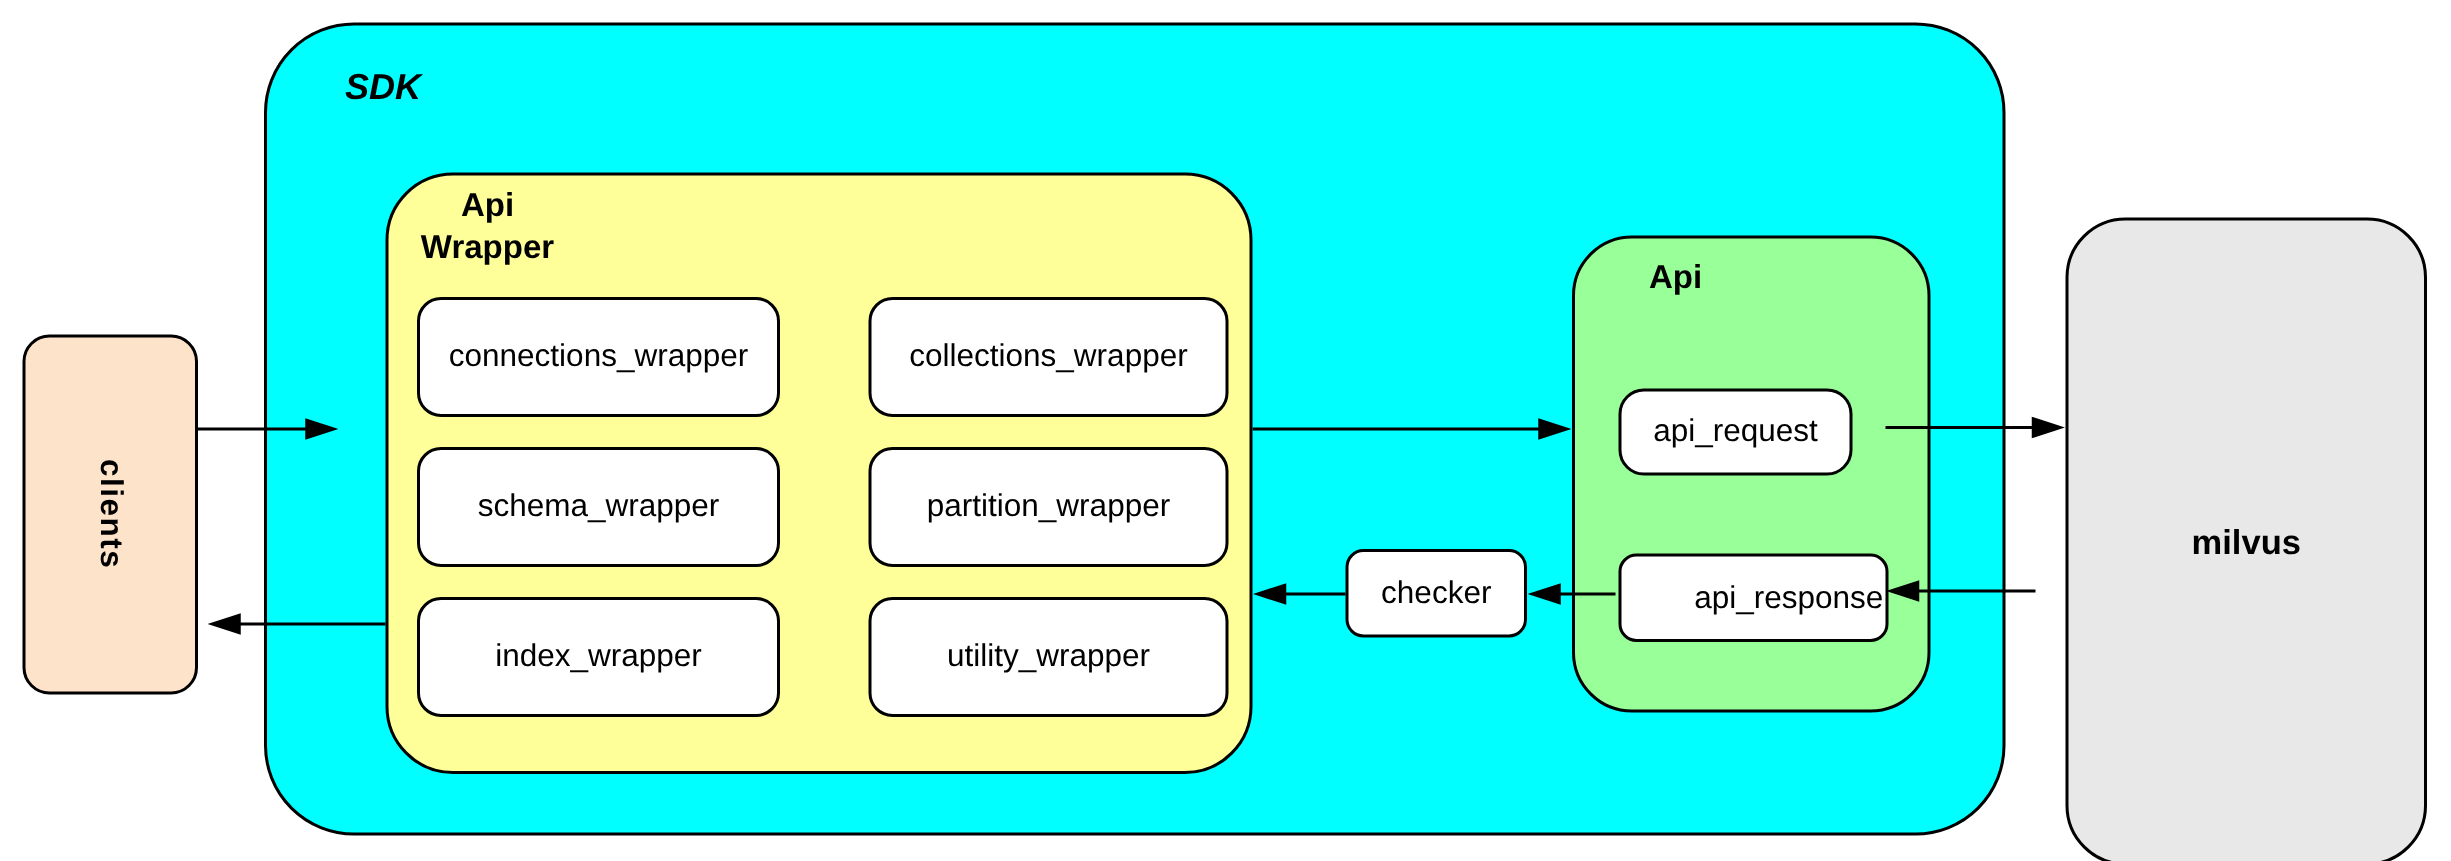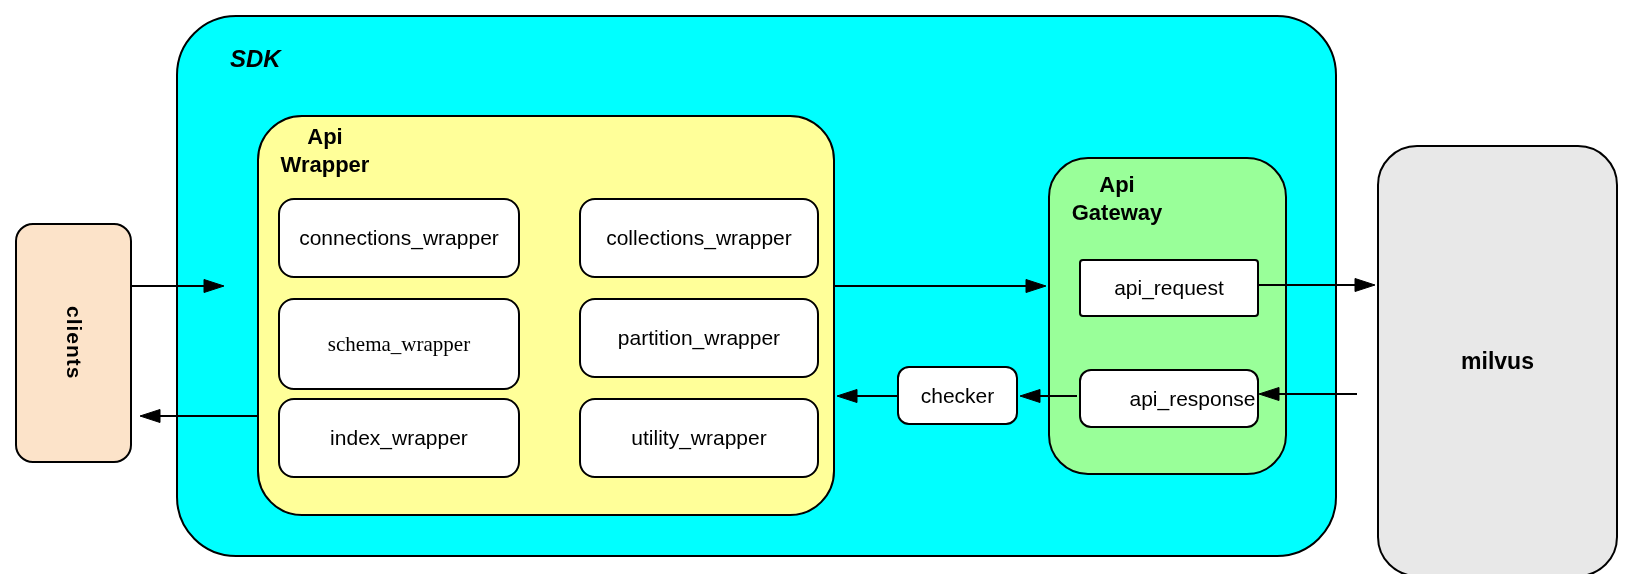--- a/index.html
+++ b/index.html
@@ -30,27 +30,27 @@
                 display:flex; align-items:center; justify-content:center; }
   .milvus-label { font-size:23px; font-weight:bold; }
 
   
   .wbox { position:absolute; box-sizing:border-box; background:#ffffff; border:2px solid #000;
           border-radius:16px; display:flex; align-items:center; justify-content:center;
           font-size:21px; }
   
   .b-connections { left:19px;  top:81px;  width:242px; height:80px; }
   .b-collections { left:320px; top:81px;  width:240px; height:80px;text-align:right; }
-  .b-schema      { left:19px;  top:181px; width:242px; height:92px;font-family:Liberation Serif, serif; }
+  .b-schema      { left:19px;  top:181px; width:242px; height:80px; }
   .b-partition   { left:320px; top:181px; width:240px; height:80px; }
   .b-index       { left:19px;  top:281px; width:242px; height:80px; }
   .b-utility     { left:320px; top:281px; width:240px; height:80px; }
 
   
-  .b-request  { left:29px; top:100px; width:180px; height:58px; border-radius:4px; border-width:2.5px; }
+  .b-request  { left:29px; top:100px; width:156px; height:58px; border-radius:17px; border-width:2.5px; }
   .b-response { left:29px; top:210px; width:180px; height:59px; border-radius:12px; border-width:2.5px;padding-left:47px; }
 
   
   .b-checker  { left:897px; top:366px; width:121px; height:59px; border-radius:12px; border-width:2.5px; }
 
   #arrow-svg { position:absolute; left:0; top:0; width:1634px; height:574px;
                pointer-events:none; z-index:10; }
   #arrow-svg line    { stroke:#000; stroke-width:2px; }
   #arrow-svg polygon { fill:#000; stroke:#000; stroke-width:1px; }
 </style>
@@ -85,21 +85,20 @@
       <span>index_wrapper</span>
     </div>
     <div class="wbox b-utility">
       <span>utility_wrapper</span>
     </div>
   </div>
 
   <div class="node api-gateway">
     <div class="api-gateway-label">
       <div>Api</div>
-      <div>Gateway</div>
     </div>
     <div class="wbox b-request">
       <span>api_request</span>
     </div>
     <div class="wbox b-response">
       <span>api_response</span>
     </div>
   </div>
 
   <div class="wbox b-checker">

